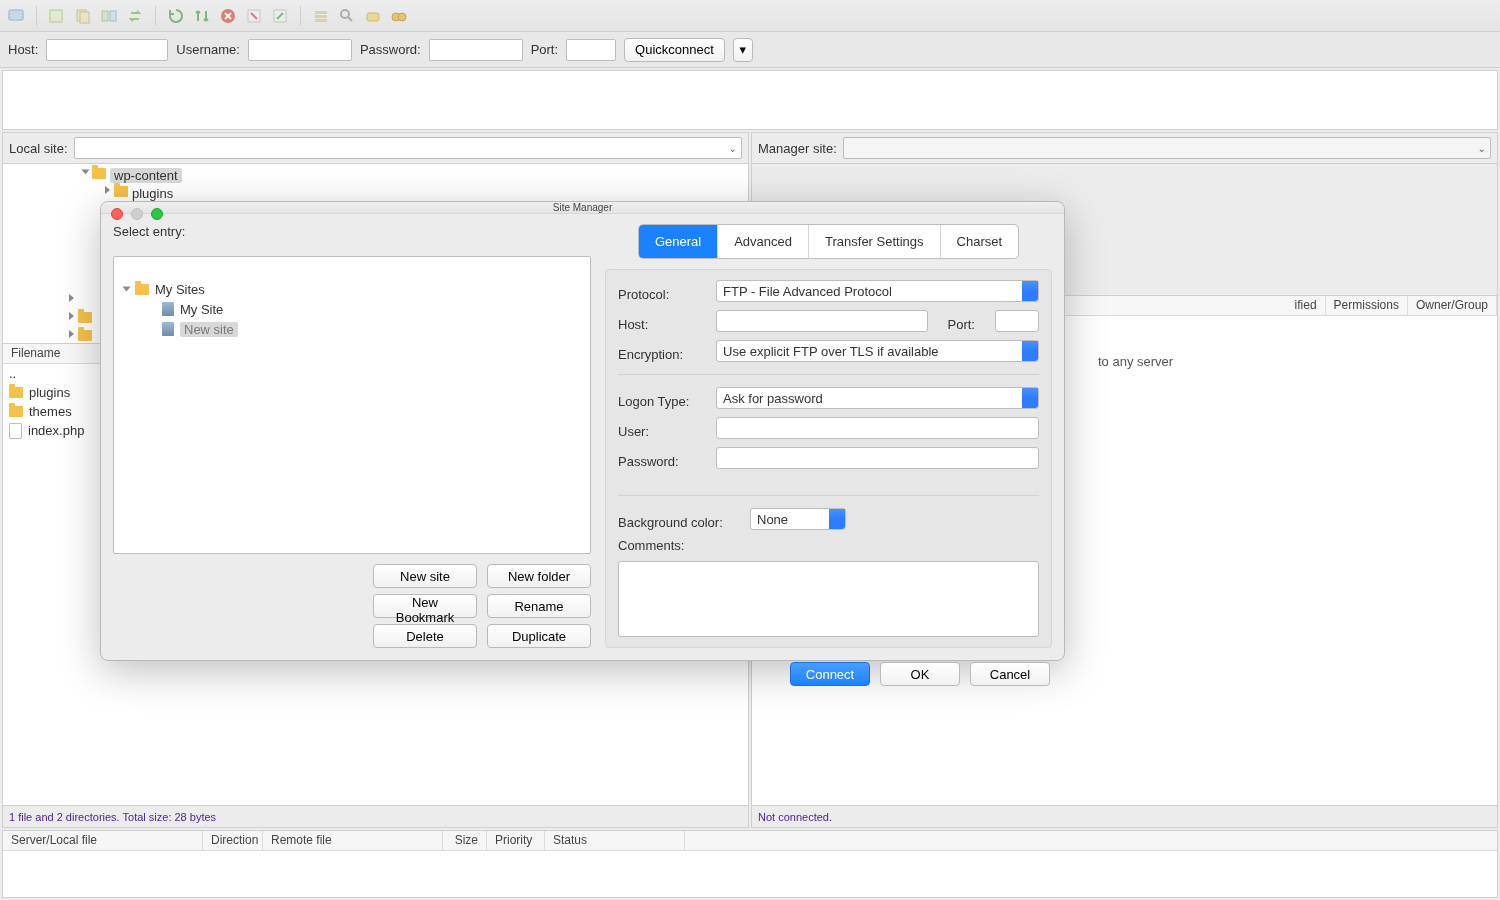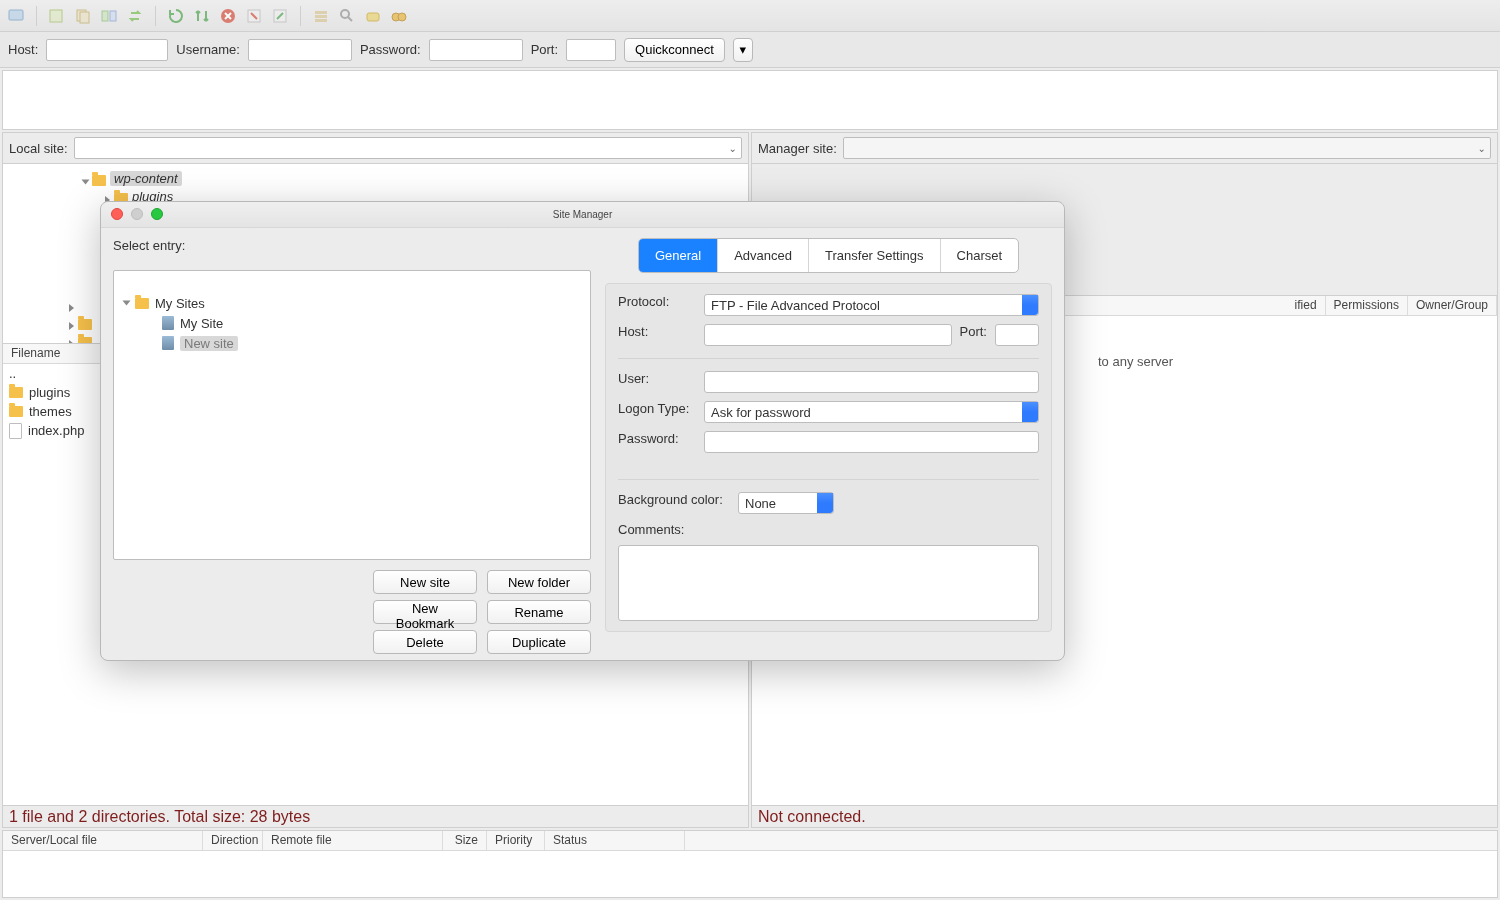--- a/index.html
+++ b/index.html
@@ -15,32 +15,32 @@
   .btn { border:1px solid #b9b9b9; background:linear-gradient(#fff,#f1f1f1); border-radius:4px; height:24px; padding:0 10px; font-size:13px; cursor:default;}
   .log-area { height:60px; background:#fff; border:1px solid #cfcfcf; margin:2px 2px 0 2px;}
   
   .panes { display:flex; flex:1; gap:2px; margin:2px;}
   .pane { flex:1; display:flex; flex-direction:column; border:1px solid #cfcfcf; background:#ececec; min-width:0;}
   .site-row { display:flex; align-items:center; gap:6px; padding:4px 6px; border-bottom:1px solid #cfcfcf;}
   .site-row label { font-size:13px;}
   .site-row .combo { flex:1; border:1px solid #bdbdbd; background:#fff; height:22px; border-radius:2px; display:flex; align-items:center; justify-content:flex-end; padding-right:4px;}
   .combo .chev { font-size:10px; color:#666;}
   .tree { background:#fff; border-bottom:1px solid #cfcfcf; height:180px; padding:4px 4px; font-size:13px; overflow:hidden;}
-  .tree-row { display:flex; align-items:flex-end; gap:4px; height:18px; padding-left:4px;font-style:italic;}
+  .tree-row { display:flex; align-items:flex-start; gap:4px; height:18px; padding-left:4px;}
   .folder-ico { width:14px; height:11px; background:#f6c14b; border-radius:1px; display:inline-block; position:relative;}
   .folder-ico::before { content:""; position:absolute; top:-3px; left:0; width:6px; height:3px; background:#f6c14b; border-radius:1px 1px 0 0;}
   .disc-tri { width:0;height:0;border-left:5px solid #8a8a8a;border-top:4px solid transparent;border-bottom:4px solid transparent; display:inline-block;}
   .disc-tri.open { transform:rotate(90deg);}
   .sel { background:#d8d8d8; border-radius:2px; padding:0 4px;}
   .headers { display:flex; background:#f7f7f7; border-bottom:1px solid #d9d9d9; height:20px; font-size:12px; color:#444;}
   .headers span { padding:2px 8px; border-right:1px solid #dcdcdc;}
   .file-list { flex:1; background:#fff; overflow:hidden; font-size:13px;}
   .file-row { display:flex; align-items:center; gap:6px; height:19px; padding-left:6px;}
   .file-ico { width:13px; height:16px; background:#fff; border:1px solid #bdbdbd; border-radius:1px; display:inline-block;}
-  .status-row { height:22px; border-top:1px solid #cfcfcf; background:#ececec; font-size:16px; color:#7f1d1d; display:flex; align-items:center; padding:0 6px;}
+  .status-row { height:22px; border-top:1px solid #cfcfcf; background:#ececec; font-size:11px; color:#4c1d95; display:flex; align-items:center; padding:0 6px;}
   
   .queue { border:1px solid #cfcfcf; margin:0 2px 2px 2px; background:#fff;}
   .queue .headers { background:#f6f6f6;}
   .queue-body { height:46px;}
   .empty-msg { color:#555; padding:6px;}
   
   .modal { position:absolute; left:100px; top:201px; width:965px; height:460px; background:#ececec; border:1px solid #b8b8b8; border-radius:8px; box-shadow:0 10px 40px rgba(0,0,0,.25); display:flex; flex-direction:column;}
   .titlebar { height:26px; display:flex; align-items:center; justify-content:center; position:relative; border-bottom:1px solid #d7d7d7; border-radius:8px 8px 0 0; background:linear-gradient(#efefef,#e4e4e4); font-size:10px; color:#444;}
   .traffic { position:absolute; left:10px; top:6px; display:flex; gap:8px;}
   .tl { width:12px; height:12px; border-radius:50%;}
@@ -53,21 +53,21 @@
   .srv-ico { width:12px; height:14px; background:linear-gradient(#9bbad6,#6f8da9); border-radius:1px; display:inline-block;}
   .entry-sel { background:#d8d8d8; border-radius:2px; padding:0 4px; color:#7a7a7a;}
   .btn-grid { display:grid; grid-template-columns:repeat(2,104px); gap:6px 10px; justify-content:flex-end; padding:10px 0 0 0;}
   .btn-grid .btn { width:104px; text-align:center;}
   .right-col { flex:1; display:flex; flex-direction:column;}
   .tabs { display:flex; align-self:center; border:1px solid #bdbdbd; border-radius:5px; overflow:hidden; background:#fff;}
   .tab { padding:9px 16px; font-size:13px; border-right:1px solid #d5d5d5; cursor:default;}
   .tab:last-child{border-right:none;}
   .tab.active { background:#1a82ff; color:#fff;}
   .form { margin-top:10px; background:#e6e6e6; border:1px solid #d6d6d6; border-radius:4px; padding:10px 12px; display:flex; flex-direction:column; gap:8px;}
-  .frow { display:flex; align-items:flex-start; gap:8px;}
+  .frow { display:flex; align-items:flex-end; gap:20px;}
   .frow label { width:78px; font-size:13px;}
   .sel-box { flex:1; border:1px solid #bdbdbd; background:#fff; height:22px; border-radius:3px; display:flex; align-items:center; padding:0 6px; position:relative;}
   .sel-box .stepper { position:absolute; right:0; top:0; bottom:0; width:16px; background:#2f7bff; border-radius:0 3px 3px 0; display:flex; flex-direction:column;}
   .stepper::before,.stepper::after{content:"";flex:1;display:block;}
   .stepper::before{background:linear-gradient(#4a90ff,#2f7bff);}
   .txt-in { flex:1; border:1px solid #bdbdbd; background:#fff; height:22px; border-radius:3px;}
   .hr { height:1px; background:#d3d3d3; margin:4px 0;}
   .comments { height:76px; border:1px solid #bdbdbd; background:#fff; border-radius:3px;}
   .modal-footer { display:flex; justify-content:flex-end; gap:10px; padding:8px 14px 12px 0;}
   .btn.primary { background:linear-gradient(#4a9dff,#1a82ff); color:#fff; border:1px solid #176fe0; width:80px;}
@@ -320,45 +320,57 @@
                 <span>FTP - File Advanced Protocol</span>
                 <span class="stepper"></span>
               </div>
           </div>
           <div class="frow">
             <label>Host:</label>
             <input class="txt-in" style="flex: 1 1 0%;" value="">
             <label style="width:auto">Port:</label>
             <input class="txt-in" style="width: 44px; flex: 0 0 auto;" value="">
           </div>
+          <div class="frow">
+            <label>Encryption:</label>
+            <div class="sel-box">
+                <span>Use explicit FTP over TLS if available</span>
+                <span class="stepper"></span>
+              </div>
+          </div>
           <div class="hr"></div>
-          <div class="frow">
-            <label>User:</label>
-            <input class="txt-in" value="" style="">
-          </div>
           <div class="frow">
             <label>Logon Type:</label>
             <div class="sel-box">
                 <span>Ask for password</span>
                 <span class="stepper"></span>
               </div>
           </div>
           <div class="frow">
+            <label>User:</label>
+            <input class="txt-in" value="" style="">
+          </div>
+          <div class="frow">
             <label>Password:</label>
             <input class="txt-in" type="password" value="" style="">
           </div>
           <div class="hr" style="margin-top:18px"></div>
           <div class="frow">
             <label style="width:112px">Background color:</label>
             <div class="sel-box" style="flex:none;width:96px">
                 <span>None</span>
                 <span class="stepper"></span>
               </div>
           </div>
           <div class="frow">
               <label style="width:auto">Comments:</label>
             </div>
           <div class="comments"></div>
         </div>
       </div>
     </div>
+    <div class="modal-footer">
+      <button class="btn primary">Connect</button>
+      <button class="btn std">OK</button>
+      <button class="btn std">Cancel</button>
+    </div>
   </div>
 </div>
 
 </body></html>

